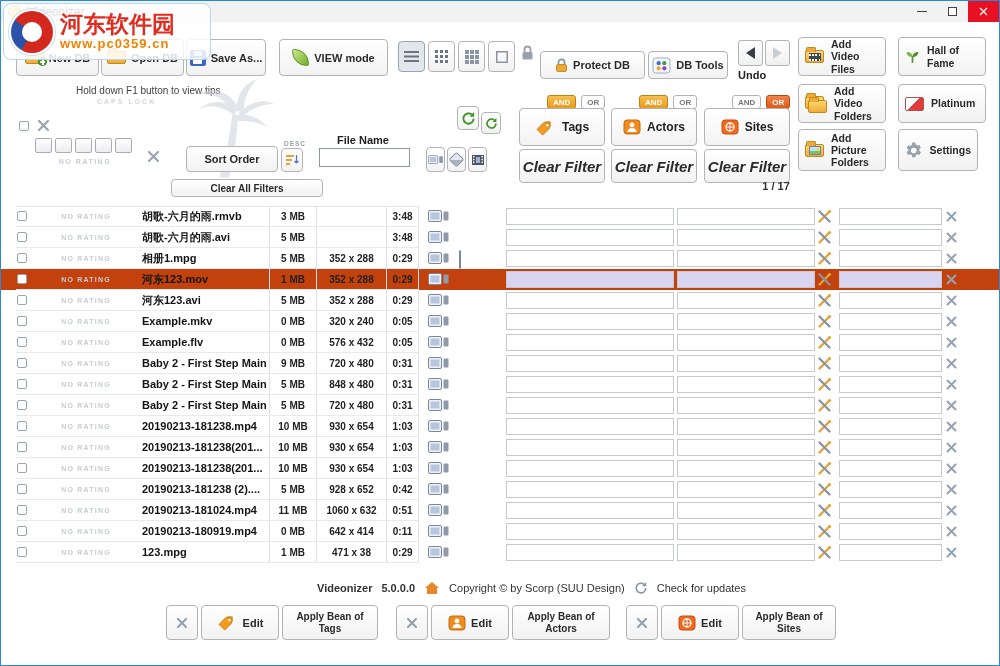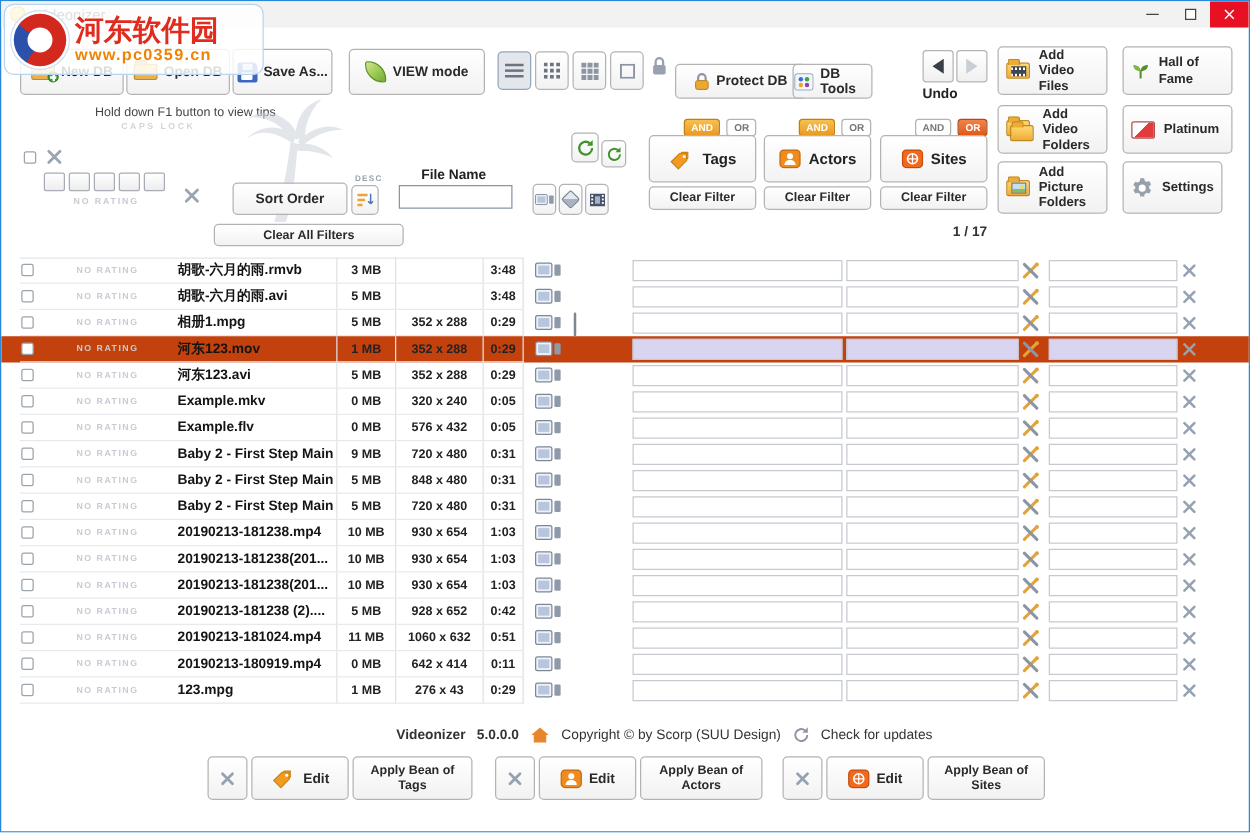--- a/index.html
+++ b/index.html
@@ -55,21 +55,21 @@
 .norating-f{position:absolute;left:34px;top:157px;width:100px;text-align:center;font-size:7px;font-weight:bold;letter-spacing:1.5px;color:#c7ccd4;}
 .desc-lbl{position:absolute;left:283px;top:139px;font-size:6.5px;font-weight:bold;letter-spacing:1px;color:#9aa2ac;}
 .fn-label{position:absolute;left:336px;top:133px;font-size:11px;font-weight:bold;color:#222;}
 .fn-input{position:absolute;left:318px;top:147px;width:91px;height:19px;border:1px solid #8a96a4;font-size:11px;padding:0 3px;font-family:"Liberation Sans",sans-serif;}
 .fgroup{position:absolute;top:94px;width:86px;height:74px;}
 .andor{position:absolute;top:0;left:28px;display:flex;gap:5px;}
 .tab{font-size:8px;font-weight:bold;padding:1.5px 5px;border:1px solid #b3b3b3;border-radius:3px;background:#fff;color:#777;}
 .tab.on{background:linear-gradient(#f7c050,#ea9a1f);border-color:#c07f12;color:#fff;}
 .tab.on-r{background:linear-gradient(#f2824d,#e05a17);border-color:#b34a10;color:#fff;}
 .fbox{position:absolute;top:13px;left:0;width:86px;height:38px;background:linear-gradient(#fff,#f3f3f3);border:1px solid #b3b3b3;border-radius:4px;display:flex;align-items:center;justify-content:center;gap:6px;font-size:12px;font-weight:bold;color:#222;}
-.clearf{position:absolute;top:54px;left:0;width:86px;height:19px;font-size:10px;}
+.clearf{position:absolute;top:54px;left:0;width:86px;height:34px;font-size:15px;font-style:italic;}
 .clearall{position:absolute;left:170px;top:178px;width:152px;height:18px;font-size:10px;}
 .pageind{position:absolute;left:745px;top:179px;width:60px;text-align:center;font-size:11px;font-weight:bold;color:#333;}
 
 .table-area{position:absolute;left:0;top:205px;width:1000px;height:358px;}
 .table-area::before{content:"";position:absolute;top:0;left:15px;width:403px;border-top:1px solid #e3e5e8;}
 .trow{position:relative;height:21px;}
 .trow.selected{background:#c2410c;}
 .trow::after{content:"";position:absolute;left:15px;width:403px;bottom:0;border-bottom:1px solid #e7e9ec;}
 .cb{position:absolute;left:16px;top:5px;width:10px;height:10px;border:1px solid #9aa4ae;border-radius:2px;background:#fff;}
 .rating{position:absolute;left:34px;top:0;width:102px;height:21px;line-height:21px;text-align:center;font-size:7px;font-weight:bold;letter-spacing:1.2px;color:#c7ccd4;}
@@ -197,21 +197,21 @@
       </svg>
   </span>
 
   <div class="btn abs" style="left:539px;top:50px;width:105px;height:28px">
     <svg width="13" height="15" viewBox="0 0 13 15">
         <path d="M3.5 6.5V4.3a3 3 0 0 1 6 0v2.2" fill="none" stroke="#8b95a3" stroke-width="1.7"></path>
         <rect x="1.5" y="6.5" width="10" height="7" rx="1.5" fill="#eda735" stroke="#b97f14" stroke-width="0.8"></rect>
       </svg>
     <span>Protect DB</span>
   </div>
-  <div class="btn abs" style="left:633px;top:50px;width:64px;height:28px">
+  <div class="btn abs" style="left:647px;top:50px;width:80px;height:28px">
     <svg width="19" height="17" viewBox="0 0 20 18">
         <rect x="1" y="1" width="18" height="16" rx="3" fill="#f2f6fb" stroke="#9aabbd"></rect>
         <circle cx="7" cy="6.5" r="2.2" fill="#3b6fd4"></circle>
         <circle cx="13" cy="6.5" r="2.2" fill="#43a047"></circle>
         <circle cx="7" cy="12" r="2.2" fill="#f2a51e"></circle>
         <circle cx="13" cy="12" r="2.2" fill="#8e44ad"></circle>
       </svg>
     <span>DB Tools</span>
   </div>
 
@@ -892,21 +892,21 @@
             <path d="M1.5 1.5l8 8M9.5 1.5l-8 8" stroke="#95a2b2" stroke-width="2" stroke-linecap="round"></path>
           </svg>
     </span>
   </div>
 
   <div class="trow">
     <span class="cb"></span>
     <span class="rating">NO RATING</span>
     <span class="fname">123.mpg</span>
     <span class="fcell fsize">1 MB</span>
-    <span class="fcell fres">276 x 43</span>
+    <span class="fcell fres">471 x 38</span>
     <span class="fcell fdur">0:29</span>
     <span class="rowicon">
       <svg width="22" height="15" viewBox="0 0 22 15">
             <rect x="0.5" y="1.5" width="13" height="11" rx="1.5" fill="#eef2f8" stroke="#7c8798"></rect>
             <rect x="2.5" y="3.5" width="9" height="7" fill="#b7c6dd"></rect>
             <rect x="15.5" y="2.5" width="5" height="9" rx="1" fill="#8e99a9"></rect>
           </svg>
     </span>
     <span class="boxf b1"></span>
     <span class="boxf b2"></span>

